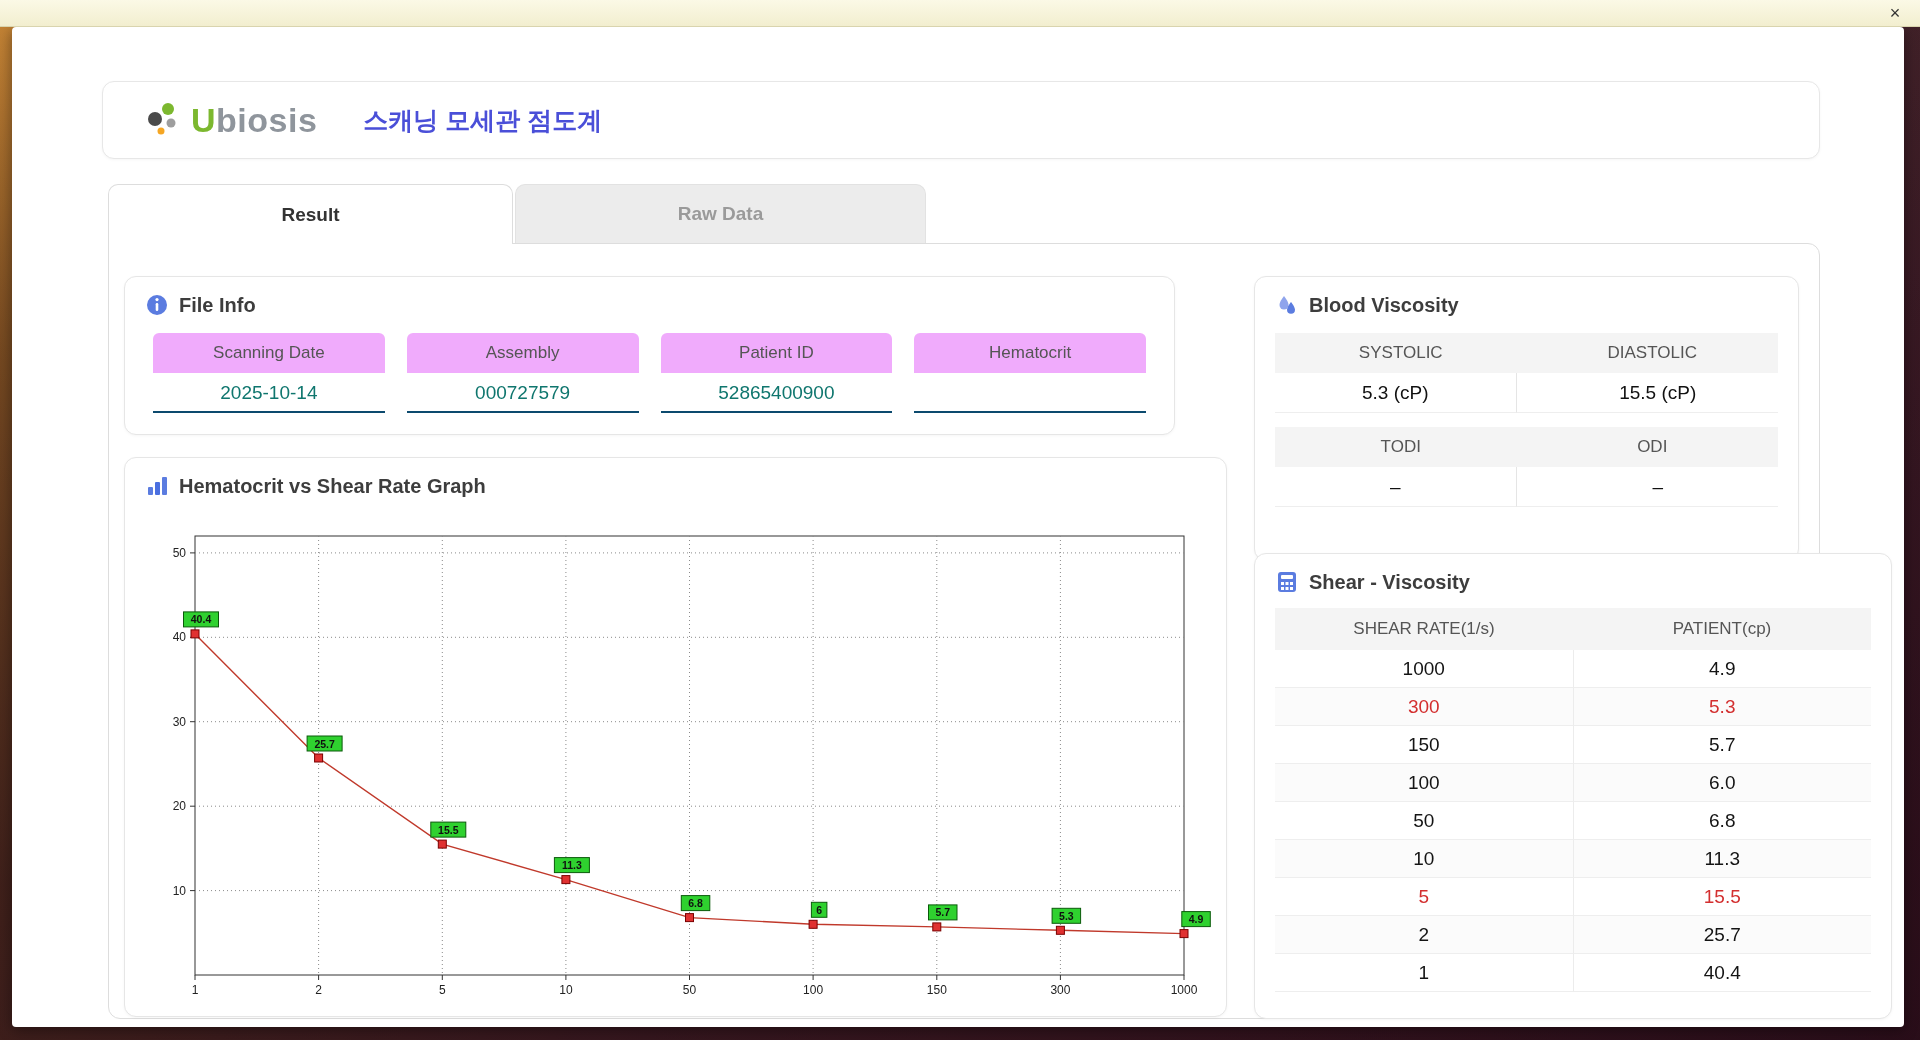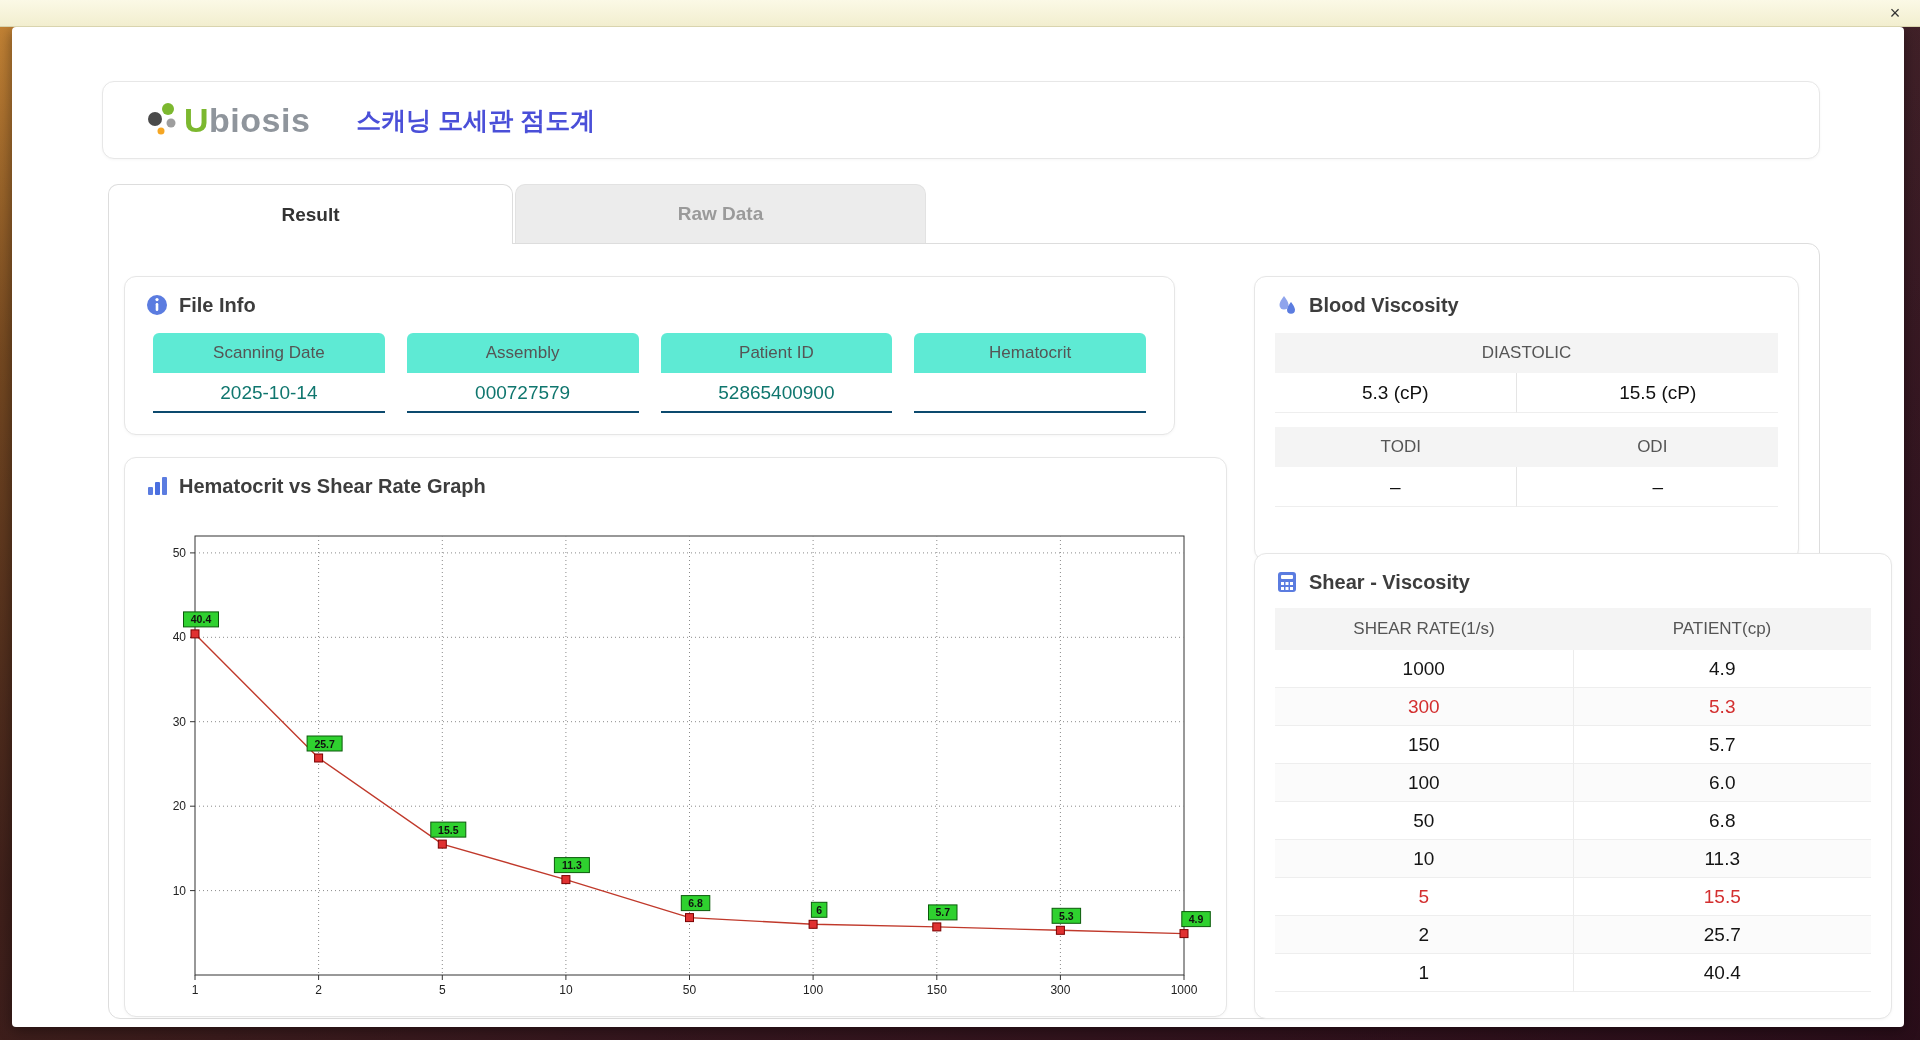--- a/index.html
+++ b/index.html
@@ -18,21 +18,21 @@
     text-align:center; line-height:22px; font-size:18px; color:#333; cursor:pointer; }
 
   
   .window { position:absolute; left:12px; top:27px; right:16px; bottom:13px;
     background:#fff; border-radius:4px; box-shadow:0 3px 14px rgba(0,0,0,.4); }
 
   
   .header-card { position:absolute; left:90px; top:54px; right:84px; height:78px;
     background:#fff; border:1px solid #e7e7e7; border-radius:12px;
     box-shadow:0 1px 3px rgba(0,0,0,.04); display:flex; align-items:center; padding:0 40px; }
-  .logo { display:flex; align-items:center; gap:1px; }
+  .logo { display:flex; align-items:center; gap:8px; }
   .logo-text { font-size:34px; font-weight:700; letter-spacing:.5px; }
   .logo-u { color:#7cb82f; }
   .logo-rest { color:#8f959c; }
   .app-title { margin-left:46px; font-size:25px; font-weight:700; color:#4a4fd8; }
 
   
   .tab { position:absolute; top:157px; height:60px; display:flex; align-items:center;
     justify-content:center; font-size:19px; border-radius:10px 10px 0 0; cursor:pointer; }
   .tab-active { left:96px; width:405px; background:#fff; border:1px solid #ddd; border-bottom:none;
     font-weight:700; color:#333; z-index:3; }
@@ -50,21 +50,21 @@
   .card-title svg { flex:0 0 auto; }
 
   .file-card  { left:15px;   top:32px;  width:1051px; height:159px; }
   .graph-card { left:15px;   top:213px; width:1103px; height:560px; }
   .bv-card    { left:1145px; top:32px;  width:545px;  height:285px; }
   .shear-card { left:1145px; top:309px; width:638px;  height:466px; }
 
   
   .file-fields { display:flex; gap:22px; padding:16px 28px 0 28px; }
   .field { flex:1; }
-  .field-label { background:#5eead4; height:40px; line-height:40px; text-align:center;
+  .field-label { background:#f0abfc; height:40px; line-height:40px; text-align:center;
     color:#555; font-size:17px; border-radius:6px 6px 0 0; }
   .field-value { height:40px; line-height:40px; text-align:center; color:#0f766e;
     font-size:19px; background:#fff; border-bottom:2px solid #0c4a6e; }
 
   
   .bv-rows { padding:16px 20px 0 20px; }
   .bv-group { margin-bottom:14px; }
   .bv-row { display:flex; }
   .bv-cell { flex:1; height:40px; display:flex; align-items:center; justify-content:center; }
   .bv-head .bv-cell { background:#f4f4f4; color:#555; font-size:17px; }
@@ -227,20 +227,21 @@
       <div class="card-title">
         <svg width="24" height="24" viewBox="0 0 24 24">
           <path d="M9 3 C9 3 13.5 8.5 13.5 12 A4.5 4.5 0 1 1 4.5 12 C4.5 8.5 9 3 9 3 Z" fill="#8fa4ec"></path>
           <path d="M16 9 C16 9 20 14 20 16.8 A4 4 0 1 1 12 16.8 C12 14 16 9 16 9 Z" fill="#5b7ce0"></path>
         </svg>
         <span>Blood Viscosity</span>
       </div>
       <div class="bv-rows" id="bv-rows">
           <div class="bv-group">
             <div class="bv-row bv-head">
+              <div class="bv-cell">SYSTOLIC</div>
               <div class="bv-cell">DIASTOLIC</div>
             </div>
             <div class="bv-row bv-vals">
               <div class="bv-cell">5.3 (cP)</div>
               <div class="bv-cell">15.5 (cP)</div>
             </div>
           </div>
           <div class="bv-group">
             <div class="bv-row bv-head">
               <div class="bv-cell">TODI</div>

